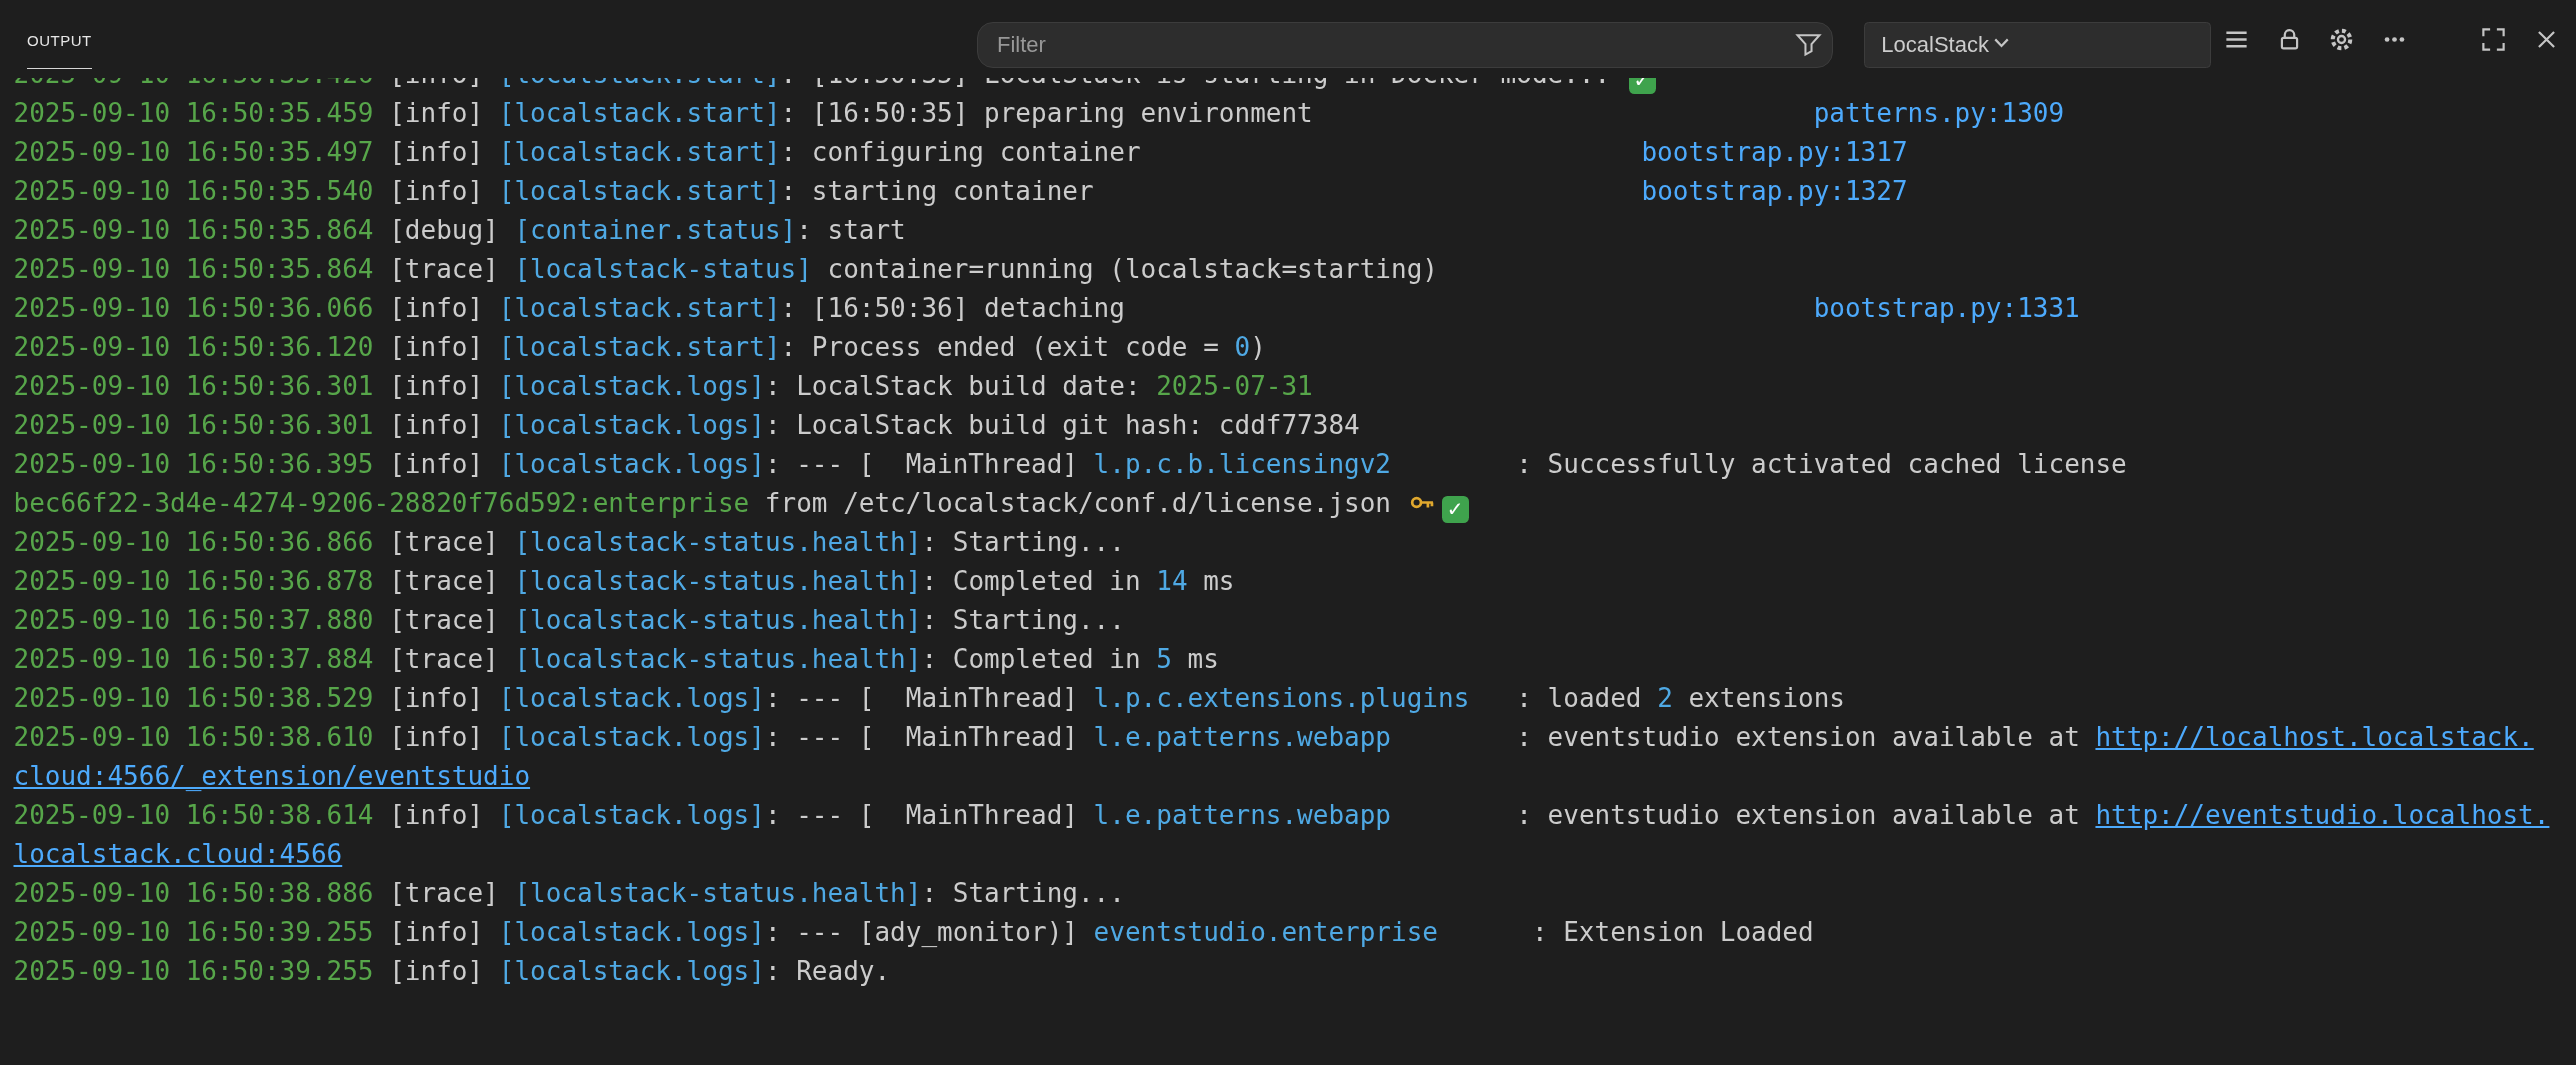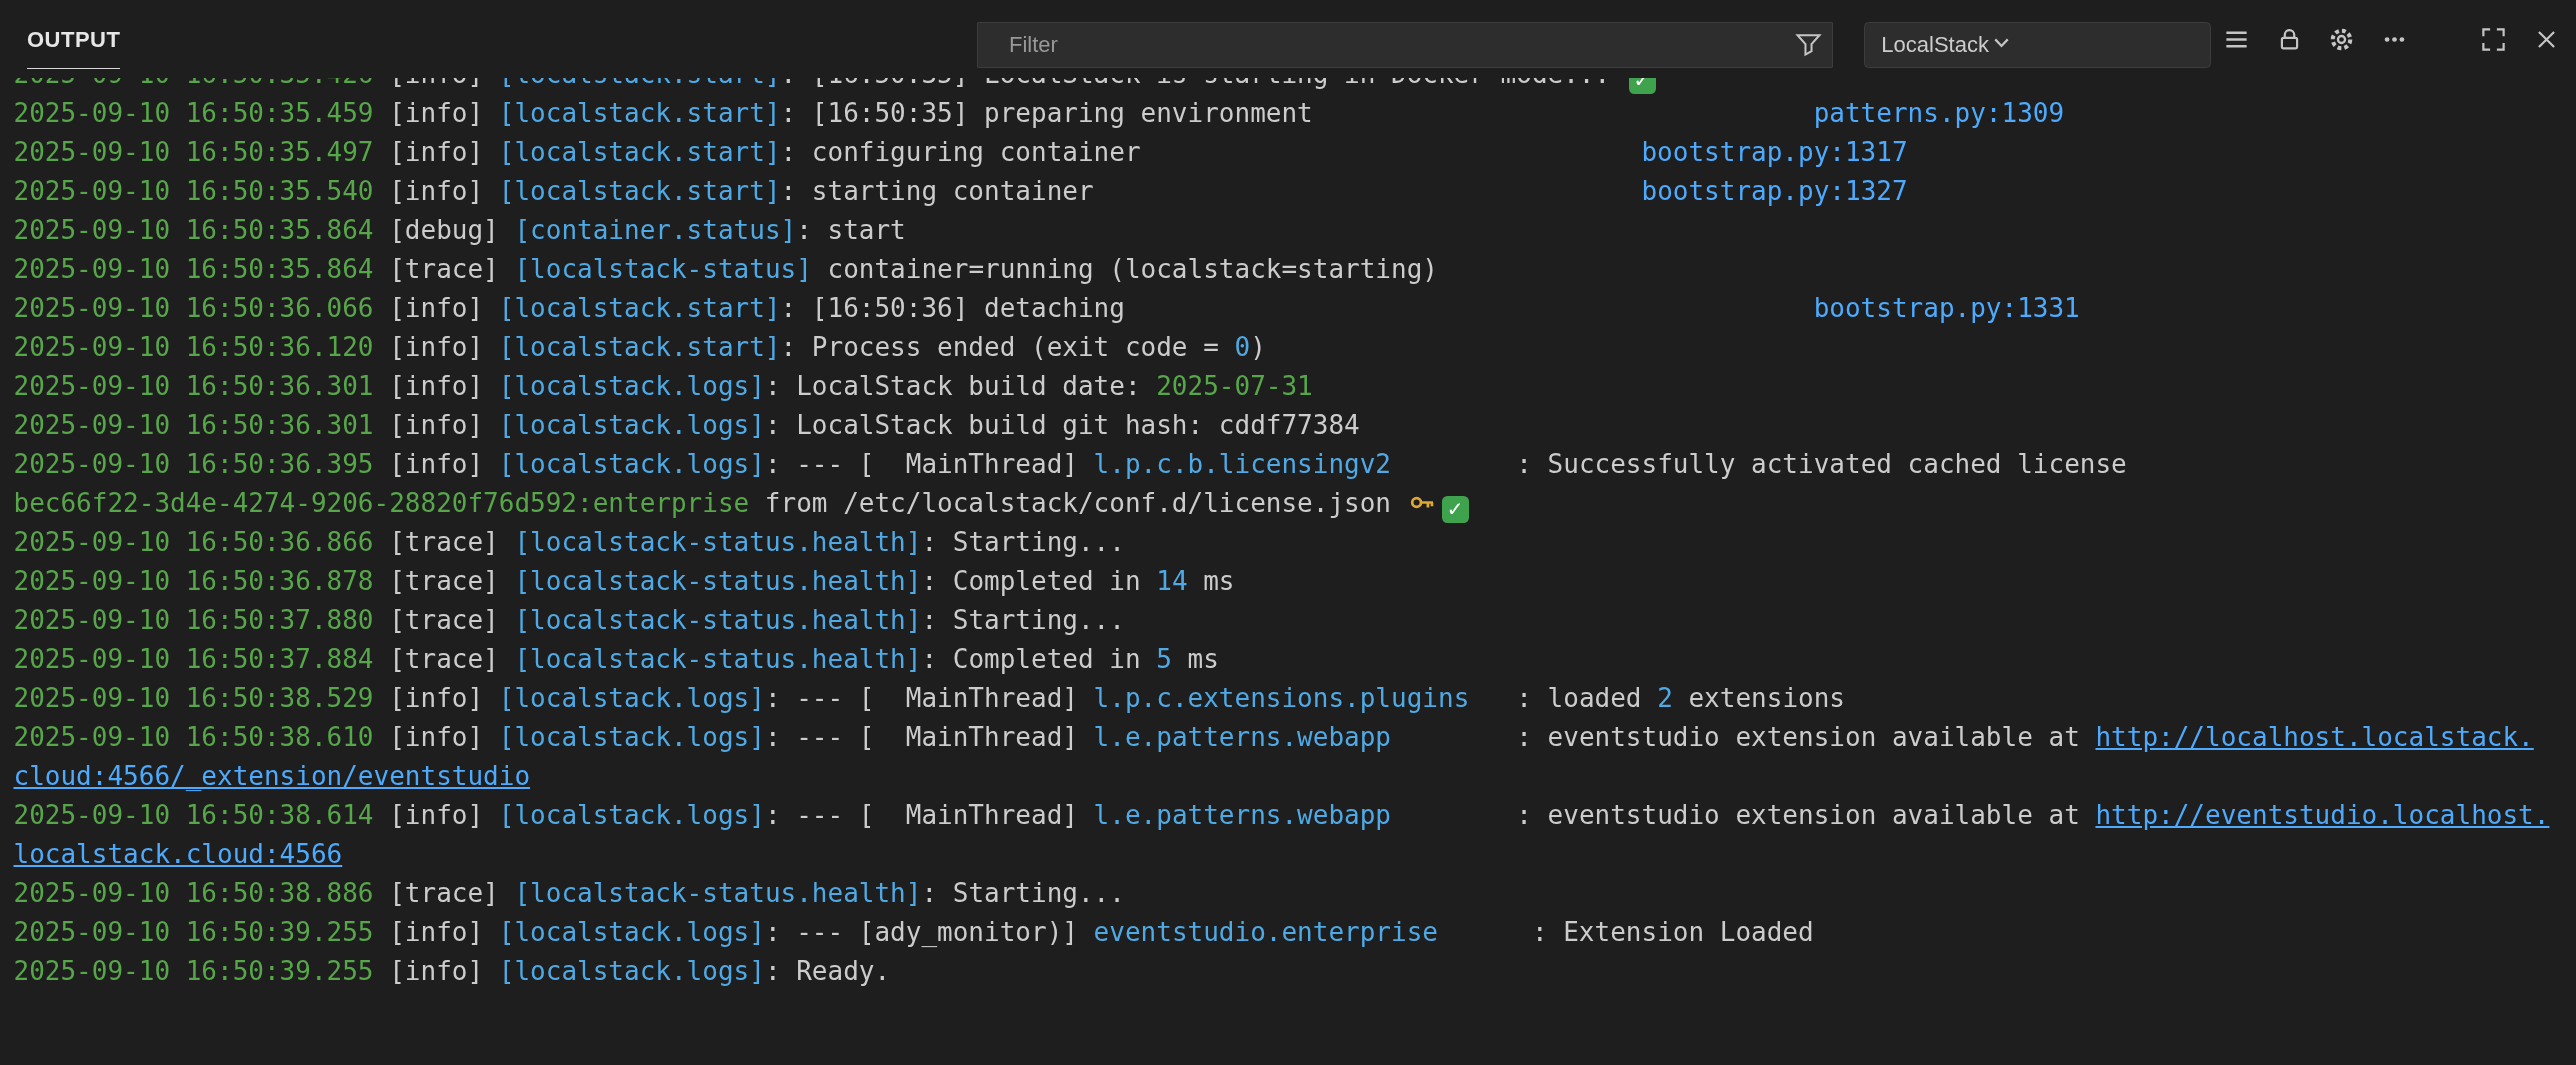--- a/index.html
+++ b/index.html
@@ -9,24 +9,24 @@
   }
   *{box-sizing:border-box;}
   html,body{margin:0;padding:0;}
   body{width:2576px;height:1066px;background:var(--bg);overflow:hidden;
        font-family:"Liberation Sans", sans-serif;}
   .app{position:relative;width:2576px;height:1066px;background:var(--bg);}
   
   .toolbar{position:absolute;top:0;left:0;right:0;height:78px;background:var(--bg);z-index:5;}
   .tab{position:absolute;left:27px;top:12.6px;height:56px;display:flex;align-items:center;
        border-bottom:1.8px solid var(--underline);cursor:pointer;}
-  .tab span{color:var(--tab-fg);font-size:22px;letter-spacing:0.5px;font-weight:bold;}
+  .tab span{color:var(--tab-fg);font-size:15px;letter-spacing:0.5px;}
   .filter{position:absolute;left:977px;top:22px;width:856px;height:46px;}
   .filter-input{width:100%;height:100%;background:var(--input-bg);border:0.9px solid var(--border);
-       border-radius:1px;color:var(--fg);font-size:22px;padding:0 58px 0 31px;outline:none;
+       border-radius:16px;color:var(--fg);font-size:22px;padding:0 58px 0 19px;outline:none;
        font-family:"Liberation Sans", sans-serif;}
   .filter-input::placeholder{color:var(--placeholder);}
   .funnel{position:absolute;right:11px;top:9px;width:27px;height:27px;cursor:pointer;}
   .channel{position:absolute;left:1864px;top:22px;width:347px;height:46px;background:var(--input-bg);
        border:0.9px solid var(--border);border-radius:4.5px;display:flex;align-items:center;
        justify-content:flex-start;padding:0 11px 0 16.3px;cursor:pointer;}
   .channel span{color:var(--fg);font-size:22px;}
   .actions{position:absolute;right:11px;top:0;height:78px;display:flex;align-items:center;gap:14.5px;}
   .icon-btn{width:38px;height:38px;border:none;background:transparent;display:flex;align-items:center;
        justify-content:center;border-radius:5.4px;cursor:pointer;padding:0;}

